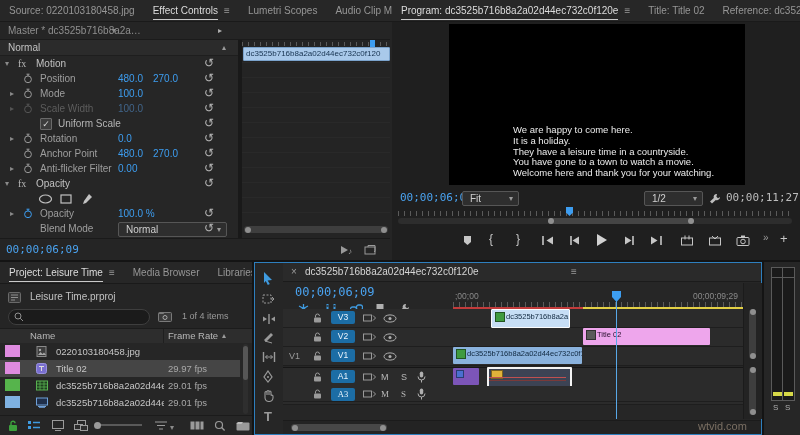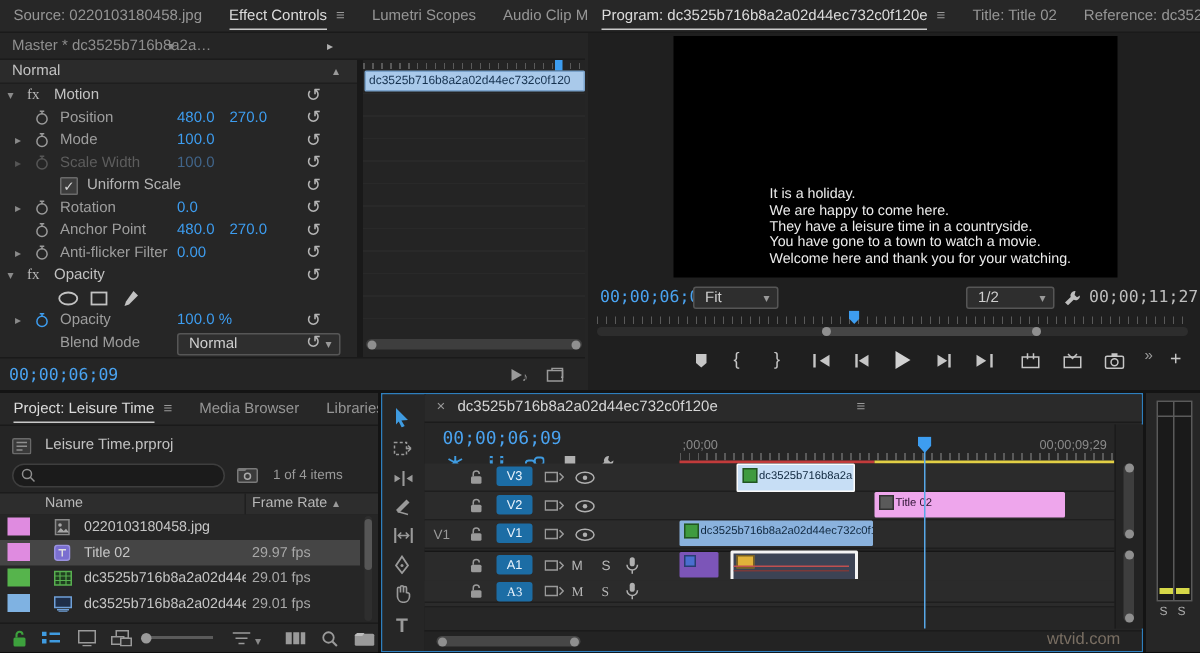--- a/index.html
+++ b/index.html
@@ -246,22 +246,22 @@
   <div class="panel" style="left:392px;top:0;width:408px;height:260px;background:#1f1f1f;">
     <div class="tabbar">
       <div class="tab active" style="max-width:230px;"><span class="u">Program: dc3525b716b8a2a02d44ec732c0f120e</span><span class="menu-g">≡</span></div>
       <div class="tab"><span>Title: Title 02</span></div>
       <div class="tab" style="max-width:122px;"><span>Reference: dc3525b716b8a2a</span></div>
 
     </div>
 
     <div class="abs" style="left:57px;top:24px;width:296px;height:161px;background:#000;">
       <div class="abs" style="left:64px;top:101px;color:#ececec;font-size:9.5px;line-height:10.8px;white-space:nowrap;">
+        <div>We are happy to come here.</div>
         <div>It is a holiday.</div>
-        <div>We are happy to come here.</div>
         <div>They have a leisure time in a countryside.</div>
         <div>You have gone to a town to watch a movie.</div>
         <div>Welcome here and thank you for your watching.</div>
       </div>
     </div>
 
     <div class="abs" style="left:0;top:190px;width:408px;height:16px;line-height:16px;">
       <span class="tc abs" style="left:8px;">00;00;06;09</span>
       <span class="dd" style="left:70px;top:1px;width:48px;"><span>Fit</span><span class="chev">▾</span></span>
       <span class="dd" style="left:252px;top:1px;width:50px;"><span>1/2</span><span class="chev">▾</span></span>

